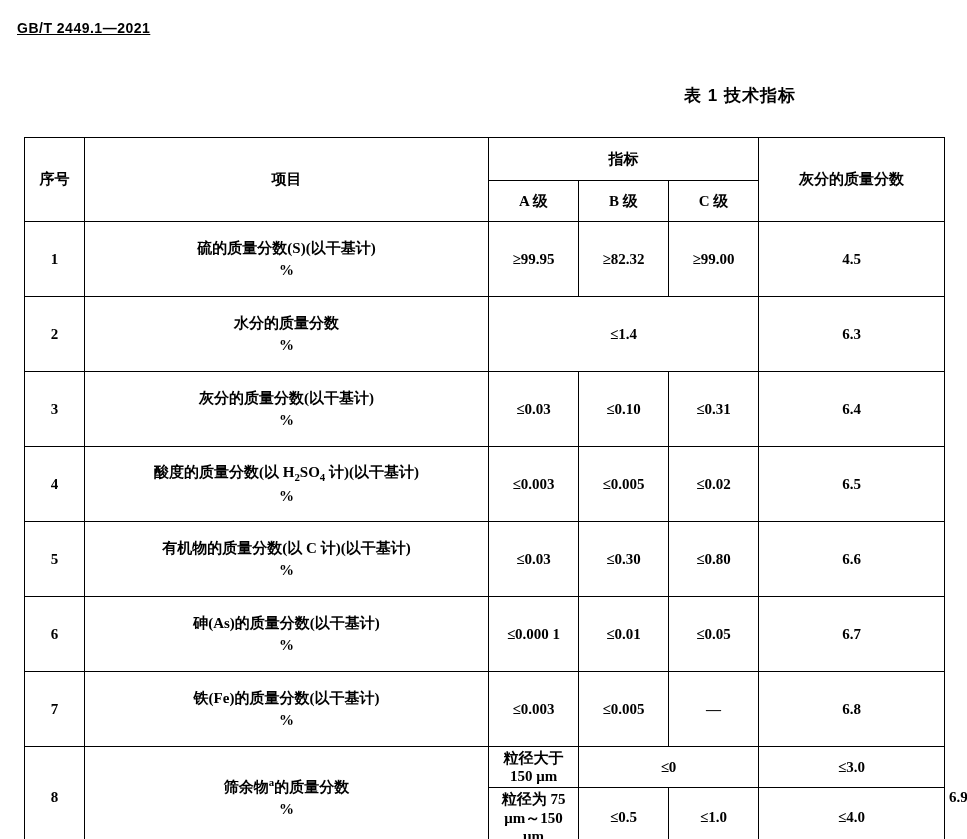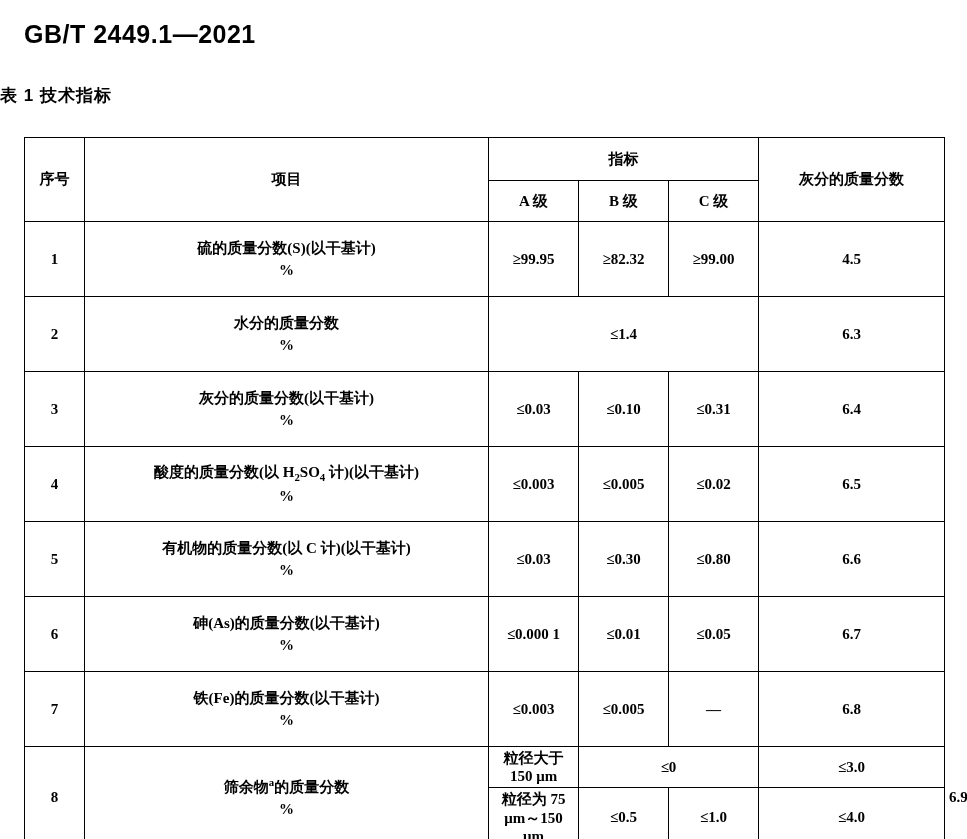--- a/index.html
+++ b/index.html
@@ -17,32 +17,33 @@
   }
   .page {
     position: relative;
     width: 967px;
     height: 839px;
     box-sizing: border-box;
   }
   .std-header {
     position: absolute;
     top: 20px;
-    left: 24px;
+    left: 17px;
     font-family: "Liberation Sans", "DejaVu Sans", sans-serif;
     font-weight: bold;
-    font-size: 25px;
+    font-size: 14px;
     letter-spacing: 0.5px;
+    text-decoration: underline;
   }
   .table-title {
     position: absolute;
     top: 84px;
     left: 0;
     width: 796px;
-    text-align: left;
+    text-align: right;
     font-family: "Liberation Sans", "DejaVu Sans", sans-serif;
     font-weight: bold;
     font-size: 17px;
     letter-spacing: 1px;
   }
   .table-wrap {
     position: absolute;
     top: 137px;
     left: 24px;
     width: 920px;

